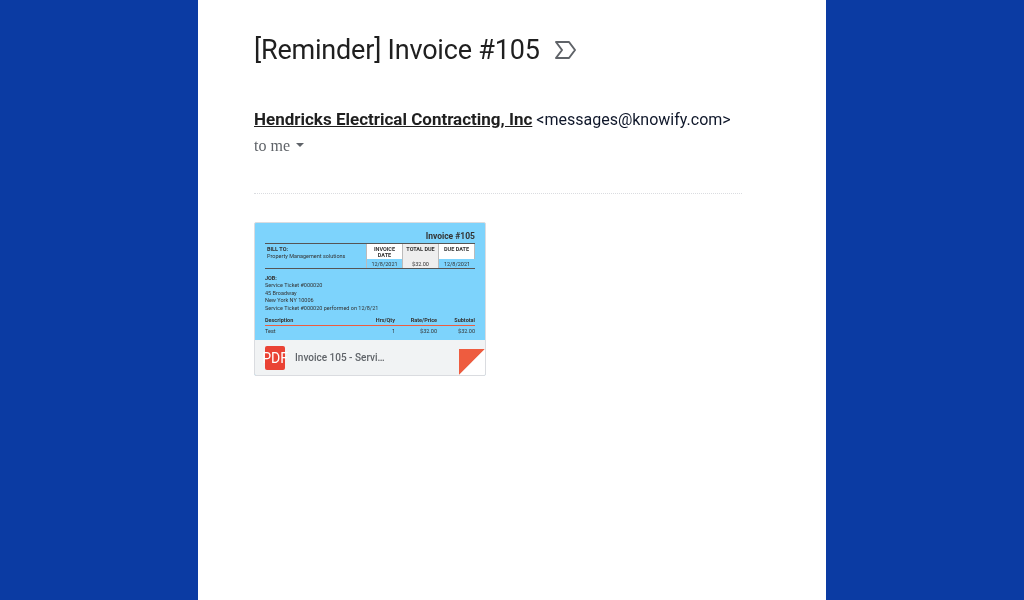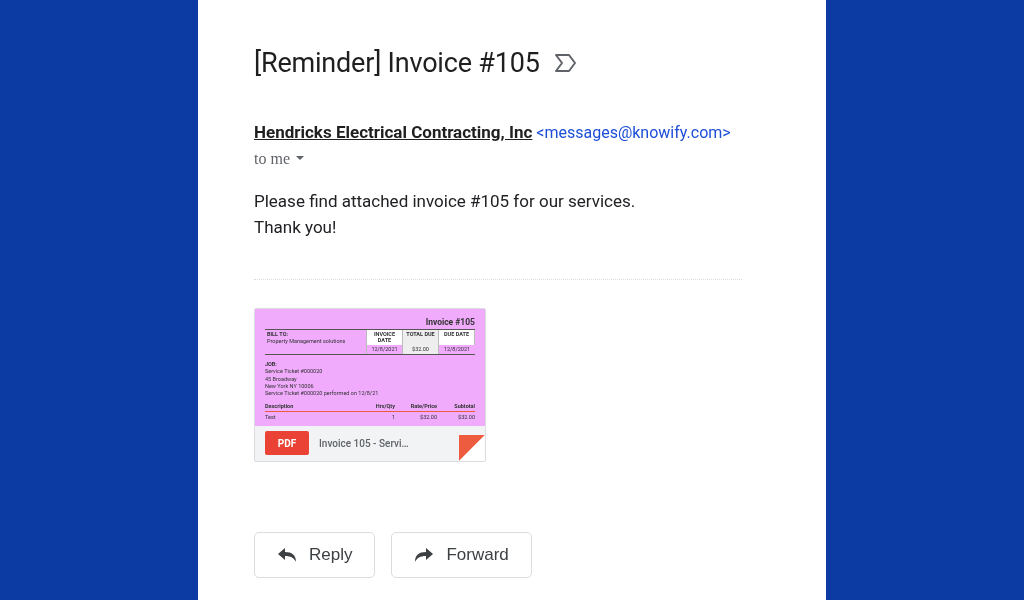--- a/index.html
+++ b/index.html
@@ -12,21 +12,20 @@
   }
   .email-panel {
     width: 628px;
     height: 600px;
     background: #ffffff;
     overflow: hidden;
     position: relative;
   }
   .content {
     padding: 34px 84px 0 56px;
-    margin-top: 13px;
   }
   .subject-row {
     display: flex;
     align-items: center;
     gap: 14px;
   }
   .subject {
     font-size: 27px;
     font-weight: 400;
     color: #1f1f1f;
@@ -37,21 +36,21 @@
   .sender-line {
     font-size: 16px;
     color: #5f6368;
   }
   .sender-name {
     font-weight: 700;
     color: #1f1f1f;
     font-size: 17px;
     text-decoration: underline;
   }
-  .sender-email { font-size: 16px; color: #1d4ed8; }
+  .sender-email { font-size: 16px; color: #0f172a; }
   .to-line {
     margin-top: 8px;
     font-size: 16px;
     color: #5f6368;
     display: flex;
     align-items: center;
     gap: 4px;
     cursor: pointer;
     font-family: Liberation Serif, serif;
   }
@@ -65,21 +64,21 @@
   
   .attachment {
     margin-top: 28px;
     width: 232px;
     height: 154px;
     border: 1px solid #dadce0;
     border-radius: 2px;
     overflow: hidden;
     position: relative;
     cursor: pointer;
-    background: #f0abfc;
+    background: #7dd3fc;
   }
   .attach-preview {
     height: 119px;
     padding: 8px 10px 4px 10px;
     font-size: 6px;
     color: #333;
     position: relative;
   }
   .inv-title {
     text-align: right;
@@ -125,25 +124,25 @@
     position: absolute;
     left: 0; right: 0; bottom: 0;
     height: 35px;
     background: #f1f3f4;
     display: flex;
     align-items: center;
     gap: 10px;
     padding: 0 10px;
   }
   .pdf-badge {
-    width: 44px; height: 24px;
+    width: 20px; height: 24px;
     background: #ea4335;
     color: #fff;
-    font-weight: 700;
-    font-size: 10px;
+    font-weight: 400;
+    font-size: 14px;
     display: flex; align-items: center; justify-content: center;
     border-radius: 2px;
   }
   .attach-name {
     font-size: 10px;
     font-weight: 500;
     color: #5f6368;
     white-space: nowrap;
     overflow: hidden;
     text-overflow: ellipsis;
@@ -223,24 +222,20 @@
       <div class="to-line">
         <span>to me</span>
         <span>
           <svg width="12" height="12" viewBox="0 0 12 12">
               <path d="M2 4 L6 8 L10 4 Z" fill="#5f6368"></path>
             </svg>
         </span>
       </div>
     </div>
 
-    <div class="body-text">
-      <div>Please find attached invoice #105 for our services.</div>
-      <div>Thank you!</div>
-    </div>
 
     <hr class="divider">
 
     <div class="attachment">
       <div class="attach-preview">
         <div class="inv-title">Invoice #105</div>
 
         <div class="inv-grid">
           <div class="cell" style="grid-row:span 2; display:flex; flex-direction:column; justify-content:flex-start; gap:1px;">
             <span class="b" style="font-weight:700">BILL TO:</span>
@@ -281,32 +276,14 @@
         <div class="pdf-badge">PDF</div>
         <div class="attach-name">Invoice 105 - Servi…</div>
       </div>
       <div class="foldshadow"></div>
       <div class="fold2"></div>
       <div class="fold"></div>
     </div>
 
   </div>
 
-  <div class="actions">
-    <button class="action-btn">
-      <span>
-        <svg width="20" height="16" viewBox="0 0 20 16">
-            <path d="M8 1 L1 7 L8 13 V9 C14 9 17 11 19 15 C19 8 15 5 8 5 Z" fill="#3c4043"></path>
-          </svg>
-      </span>
-      <span>Reply</span>
-    </button>
-    <button class="action-btn">
-      <span>
-        <svg width="20" height="16" viewBox="0 0 20 16">
-            <path d="M12 1 L19 7 L12 13 V9 C6 9 3 11 1 15 C1 8 5 5 12 5 Z" fill="#3c4043"></path>
-          </svg>
-      </span>
-      <span>Forward</span>
-    </button>
-  </div>
 
 </div>
 
 </body></html>

